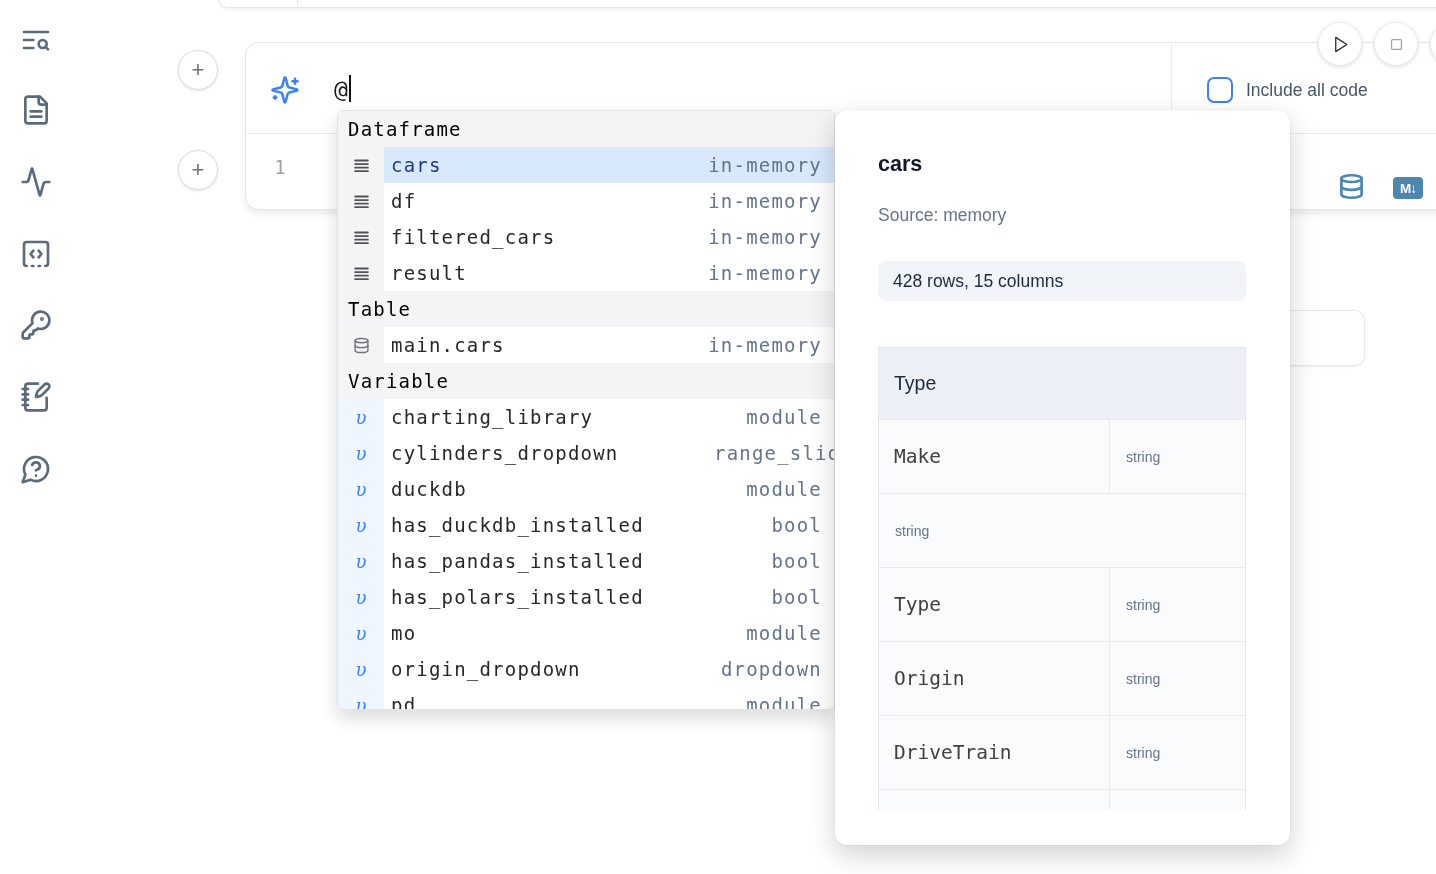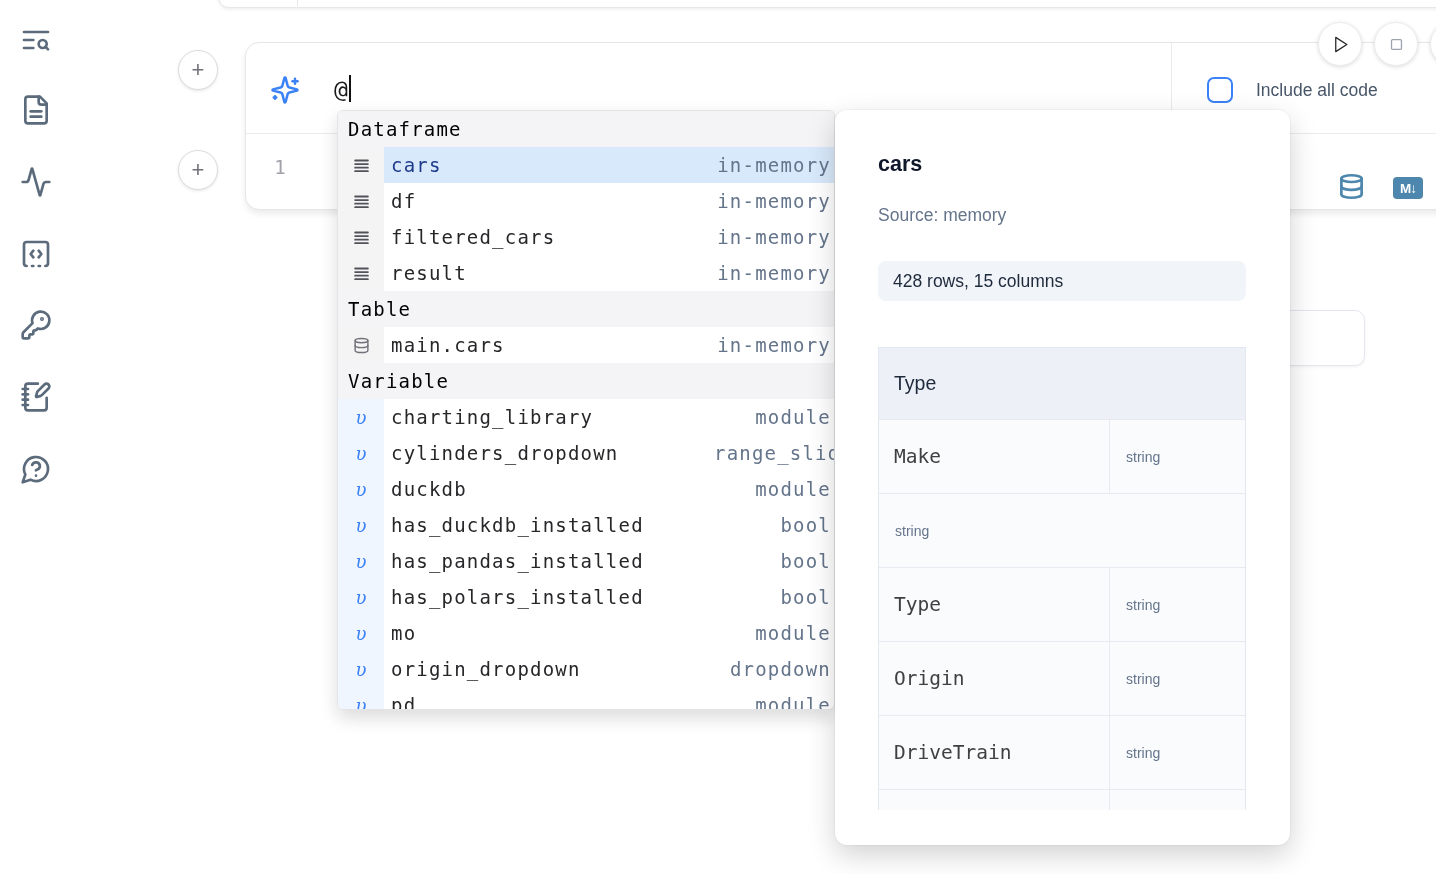--- a/index.html
+++ b/index.html
@@ -22,21 +22,21 @@
   .main-cell { position:absolute; left:245px; top:42px; right:-24px; height:168px;
     background:#fff; border:1px solid #e6e6e9; border-radius:14px;
     box-shadow:0 4px 6px rgba(0,0,0,.08); z-index:1; }
   .ai-row { position:absolute; left:0; top:0; right:0; height:91px; border-bottom:1px solid #ebebee; }
   .ai-sparkle { position:absolute; left:24px; top:32px; width:30px; height:30px; color:#3b82f6; }
   .ai-sparkle svg { width:30px; height:30px; }
   .ai-input { position:absolute; left:88px; top:28px; right:560px; height:36px;
     font-family:"DejaVu Sans Mono", monospace; font-size:23px; color:#18181b; line-height:36px; }
   .caret { display:inline-block; width:2px; height:27px; background:#111; vertical-align:-5px; margin-left:1px; }
   .ai-divider { position:absolute; left:925px; top:0; width:1px; height:90px; background:#ebebee; }
-  .include-code { position:absolute; left:961px; top:33px; height:28px; display:flex; align-items:center; gap:23px; }
+  .include-code { position:absolute; left:961px; top:33px; height:28px; display:flex; align-items:center; gap:13px; }
   .checkbox { width:26px; height:26px; border:2px solid #3b82f6; border-radius:7px; background:#fff; }
   .include-label { font-size:17.5px; color:#475569; }
   .code-row { position:absolute; left:0; top:91px; right:0; height:75px; }
   .line-num { position:absolute; left:22px; top:113px; width:24px; text-align:center;
     font-family:"DejaVu Sans Mono", monospace; font-size:19px; color:#a1a1aa; }
   .cell-db-icon { position:absolute; left:1092px; top:130px; width:27px; height:27px; color:#4e87ae; }
   .cell-db-icon svg { width:27px; height:27px; }
   .md-badge { position:absolute; left:1147px; top:134px; width:30px; height:22px; background:#4e87ae;
     border-radius:4px; color:#fff; font-weight:bold; font-size:13.5px; display:flex;
     align-items:center; justify-content:center; letter-spacing:-1px; }
@@ -64,21 +64,21 @@
   .dd-gutter { width:46px; flex:none; background:#f4f4f5; display:flex; align-items:center;
     justify-content:center; color:#52525b; }
   .dd-gutter.var { background:#eff6ff; }
   .dd-gutter svg { width:17px; height:17px; }
   .v-glyph { font-family:"DejaVu Serif", serif; font-style:italic; font-size:18px; color:#3b82f6;
     letter-spacing:0; }
   .dd-content { flex:1; display:flex; align-items:center; padding-left:7px; min-width:0; }
   .dd-row.selected .dd-content { background:#d8e9fb; }
   .dd-name { color:#27272a; white-space:pre; }
   .dd-row.selected .dd-name { color:#1e3a8a; }
-  .dd-type { margin-left:auto; padding-right:3px; color:#64748b; white-space:pre; }
+  .dd-type { margin-left:auto; padding-right:12px; color:#64748b; white-space:pre; }
   .dd-type.overflow { position:absolute; left:376px; top:0; line-height:36px; margin:0; padding:0; }
 
   
   .preview { position:absolute; left:835px; top:110px; width:455px; height:735px; background:#fff;
     border-radius:12px; box-shadow:0 10px 28px rgba(0,0,0,.18), 0 0 0 1px rgba(0,0,0,.03);
     z-index:4; }
   .pv-title { position:absolute; left:43px; top:42px; font-size:21.5px; font-weight:bold; color:#0f172a; }
   .pv-source { position:absolute; left:43px; top:95px; font-size:17.5px; color:#64748b; }
   .pv-badge { position:absolute; left:43px; top:151px; width:368px; height:40px; background:#f1f5f9;
     border-radius:8px; line-height:40px; padding-left:15px; font-size:17.5px; color:#1e293b; }

